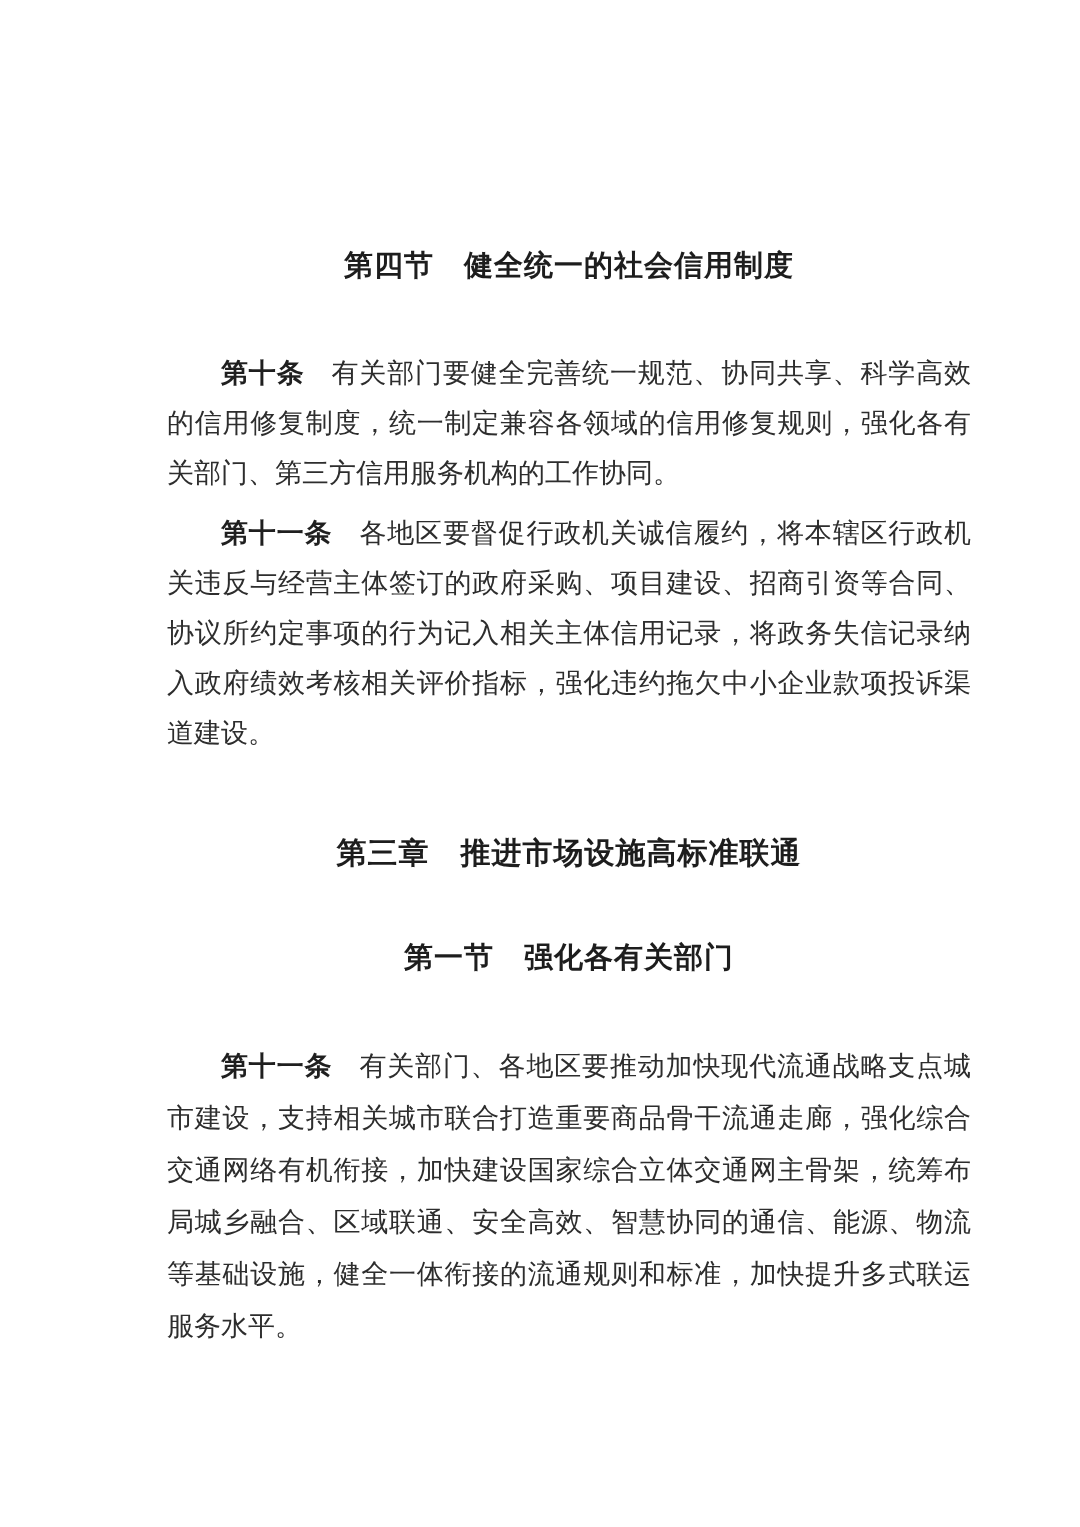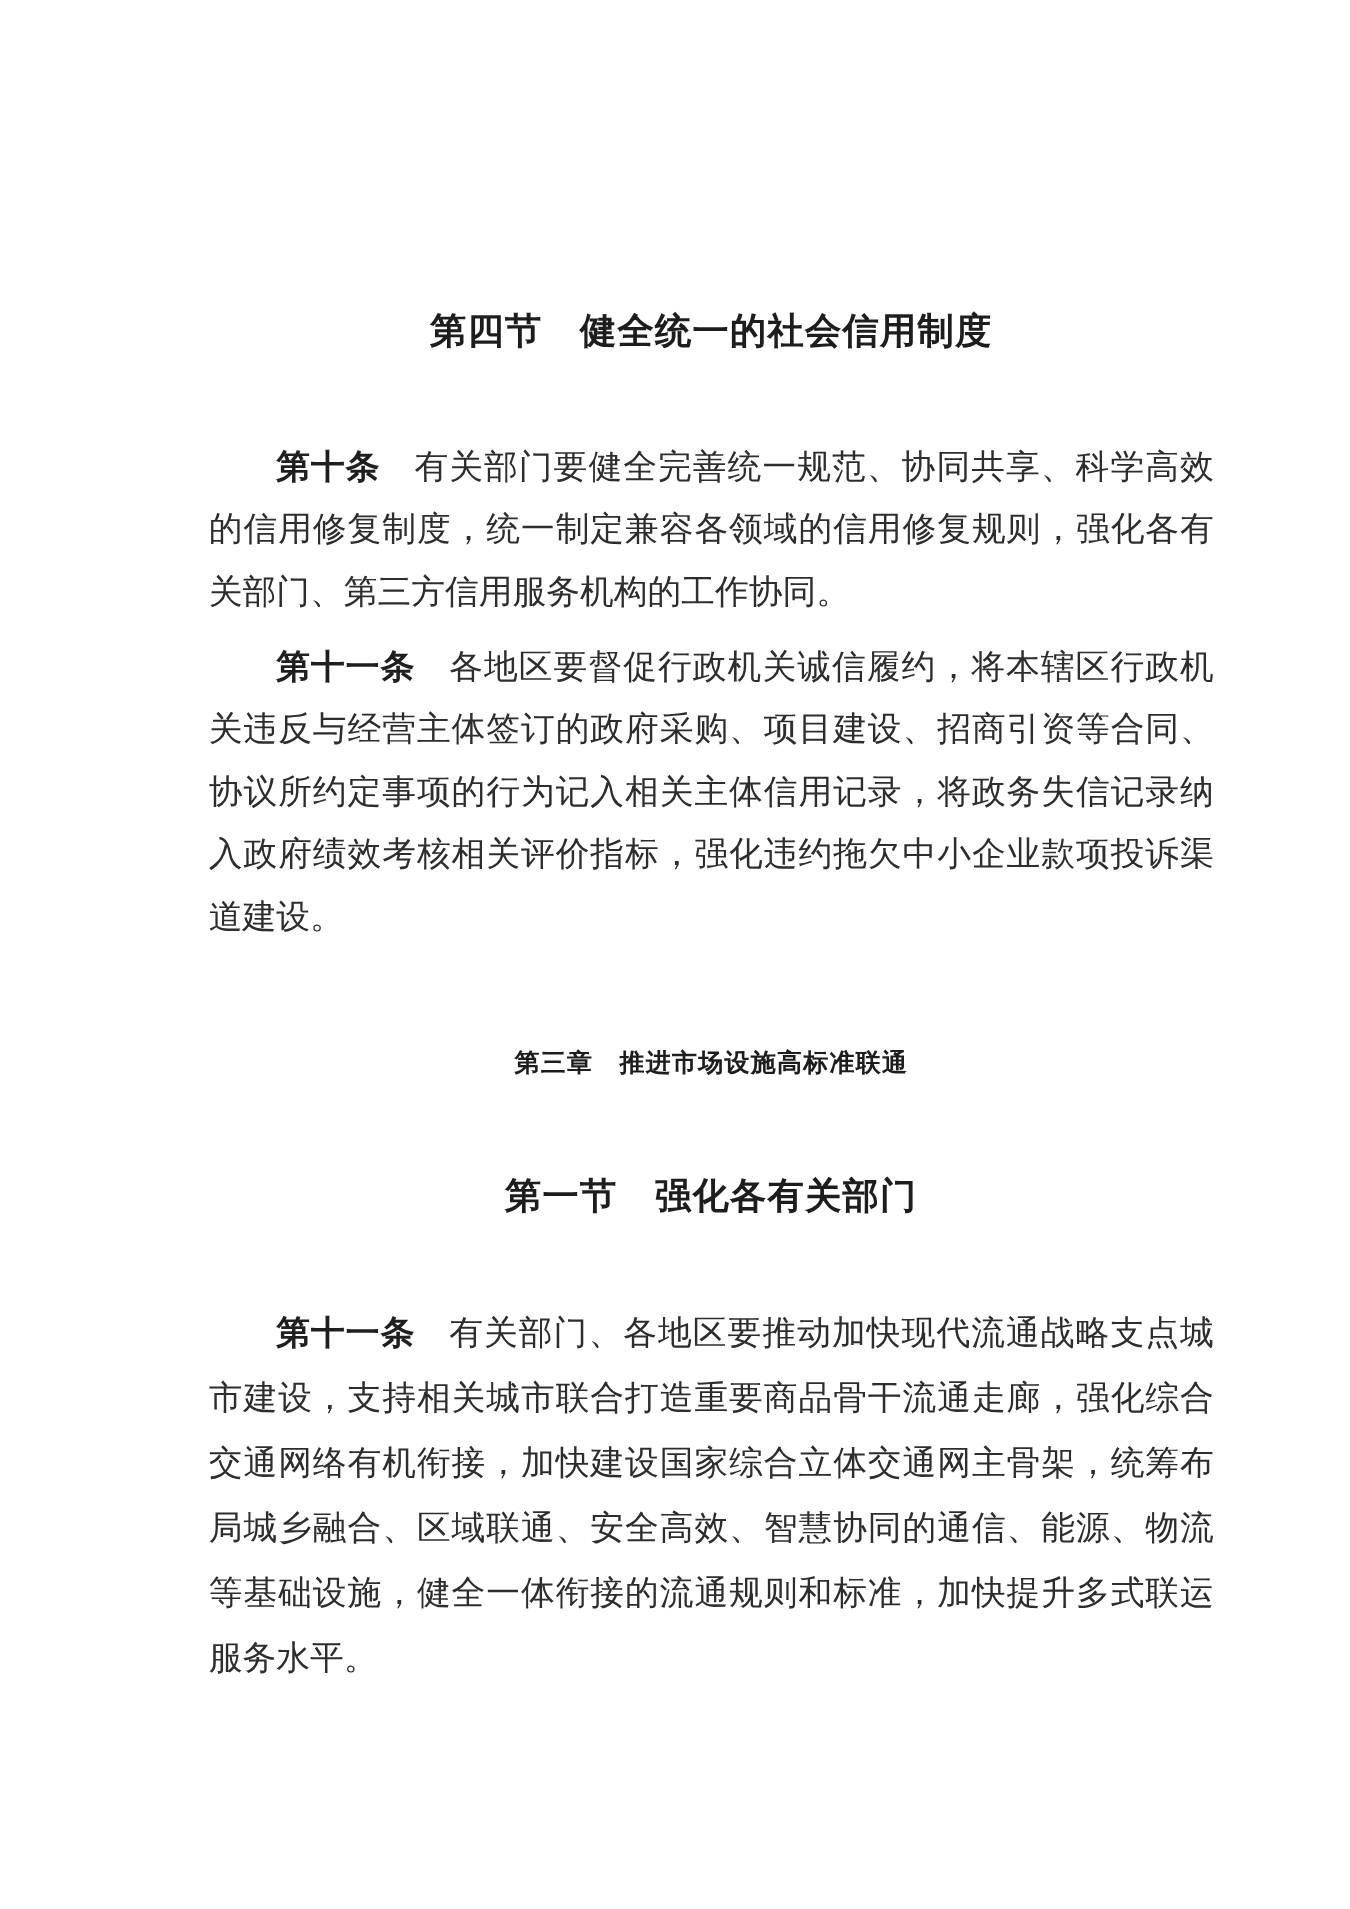--- a/index.html
+++ b/index.html
@@ -29,24 +29,23 @@
     color: #1d1d1d;
     text-align: center;
     margin: 0;
     letter-spacing: 1px;
   }
   .h-section-top {
     font-size: 29px;
     line-height: 34px;
   }
   .h-chapter {
-    font-size: 20px;
+    font-size: 30px;
     line-height: 36px;
     margin-top: 77px;
-    font-family: Liberation Mono, monospace;
   }
   .h-section-mid {
     font-size: 29px;
     line-height: 34px;
     margin-top: 69px;
   }
   p.article {
     margin: 0;
     font-size: 27px;
     line-height: 50px;

